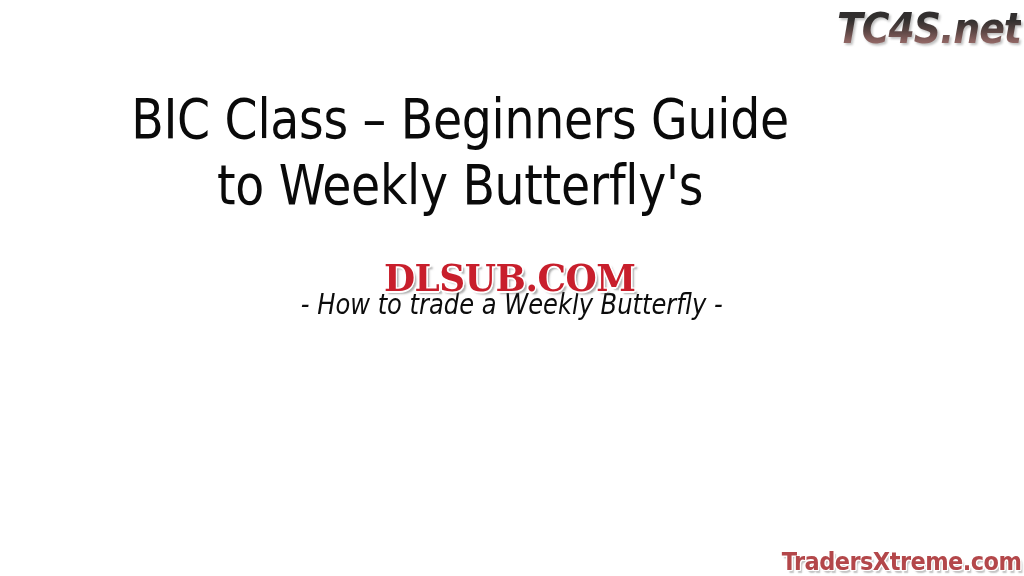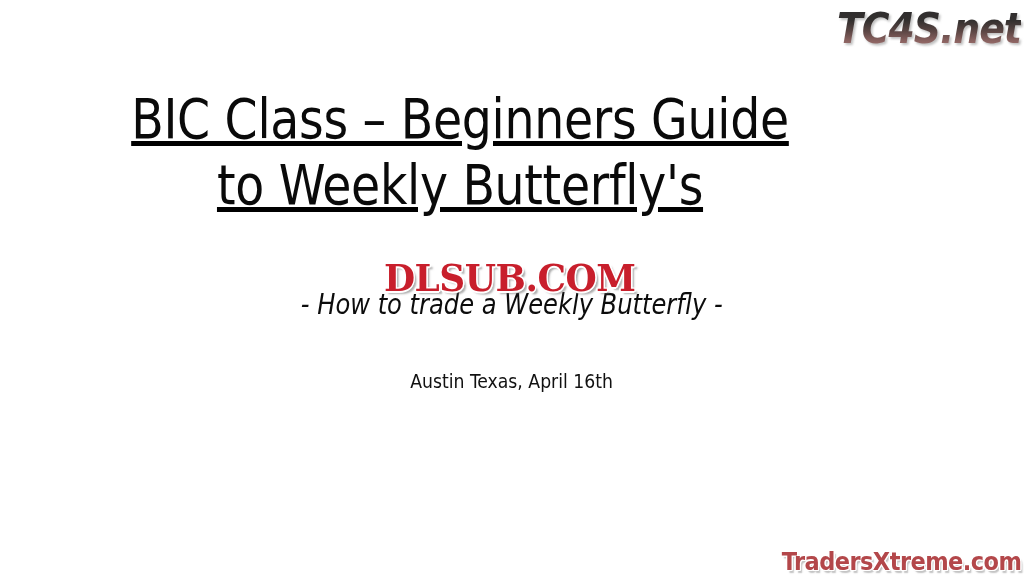--- a/index.html
+++ b/index.html
@@ -54,21 +54,20 @@
     filter: drop-shadow(2px 2px 1px rgba(140,140,140,0.55));
   }
 
   
   .title-block {
     position: absolute;
     left: 0;
     top: 86px;
     width: 920px;
     text-align: center;
-    text-decoration: underline;
   }
 
   .title-line {
     font-family: "DejaVu Sans Condensed", "Liberation Sans Narrow", "Liberation Sans", sans-serif;
     font-weight: 300;
     font-size: 56px;
     line-height: 66px;
     color: #0a0a0a;
     letter-spacing: -0.3px;
     white-space: nowrap;
@@ -199,21 +198,18 @@
   </div>
 
   <div class="subtitle-wrap">
     <span class="subtitle-text">- How to trade a Weekly Butterfly -</span>
   </div>
 
   <div class="dlsub-watermark">
     <span class="dlsub-watermark-text">DLSUB.COM</span>
   </div>
 
-  <div class="eventline-wrap">
-    <span class="eventline-text">Austin Texas, April 16th</span>
-  </div>
 
   <div class="tx-watermark">
     <span class="tx-watermark-text">TradersXtreme.com</span>
   </div>
 
 </div>
 
 </body></html>

